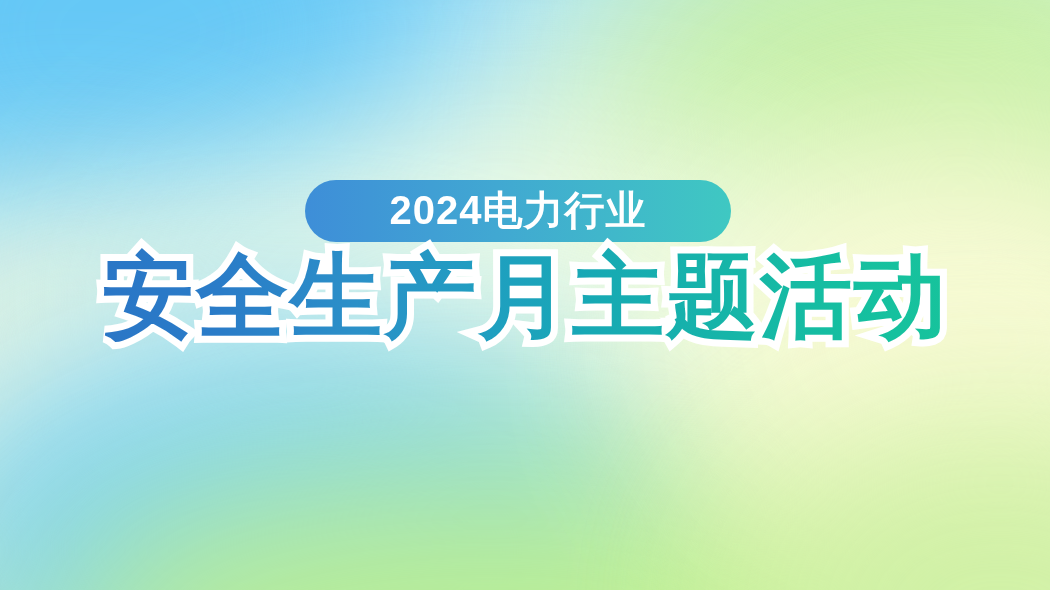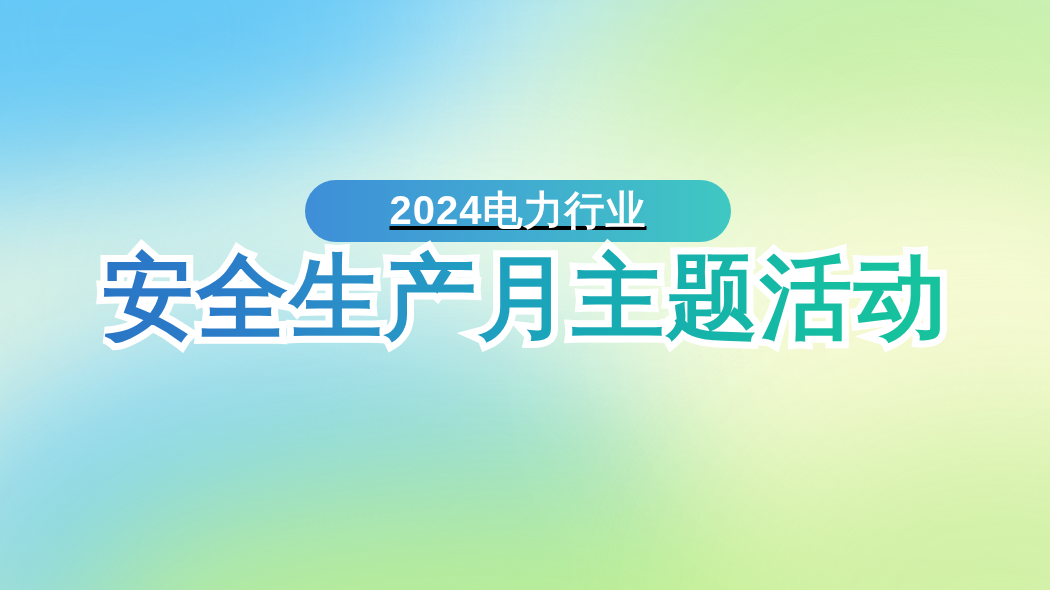--- a/index.html
+++ b/index.html
@@ -106,21 +106,20 @@
     position: absolute;
     left: 305px;
     top: 180px;
     width: 426px;
     height: 62px;
     border-radius: 31px;
     background: linear-gradient(90deg, #3e8ed8 0%, #41a8d2 45%, #3fc8c2 100%);
     display: flex;
     align-items: center;
     justify-content: center;
-    text-decoration: underline;
   }
   .badge-text {
     color: #ffffff;
     font-size: 40px;
     font-weight: bold;
     letter-spacing: 1px;
     line-height: 1;
     white-space: nowrap;
     transform: translateY(-1px);
   }
@@ -136,20 +135,21 @@
     align-items: center;
     justify-content: center;
   }
   .headline {
     position: relative;
     font-size: 92px;
     font-weight: bold;
     line-height: 1.05;
     letter-spacing: 2px;
     white-space: nowrap;
+    font-family: Liberation Serif, serif;
   }
   
   .headline .stroke {
     position: absolute;
     left: 0;
     top: 0;
     color: #ffffff;
     -webkit-text-stroke: 14px #ffffff;
     paint-order: stroke fill;
     z-index: 1;

